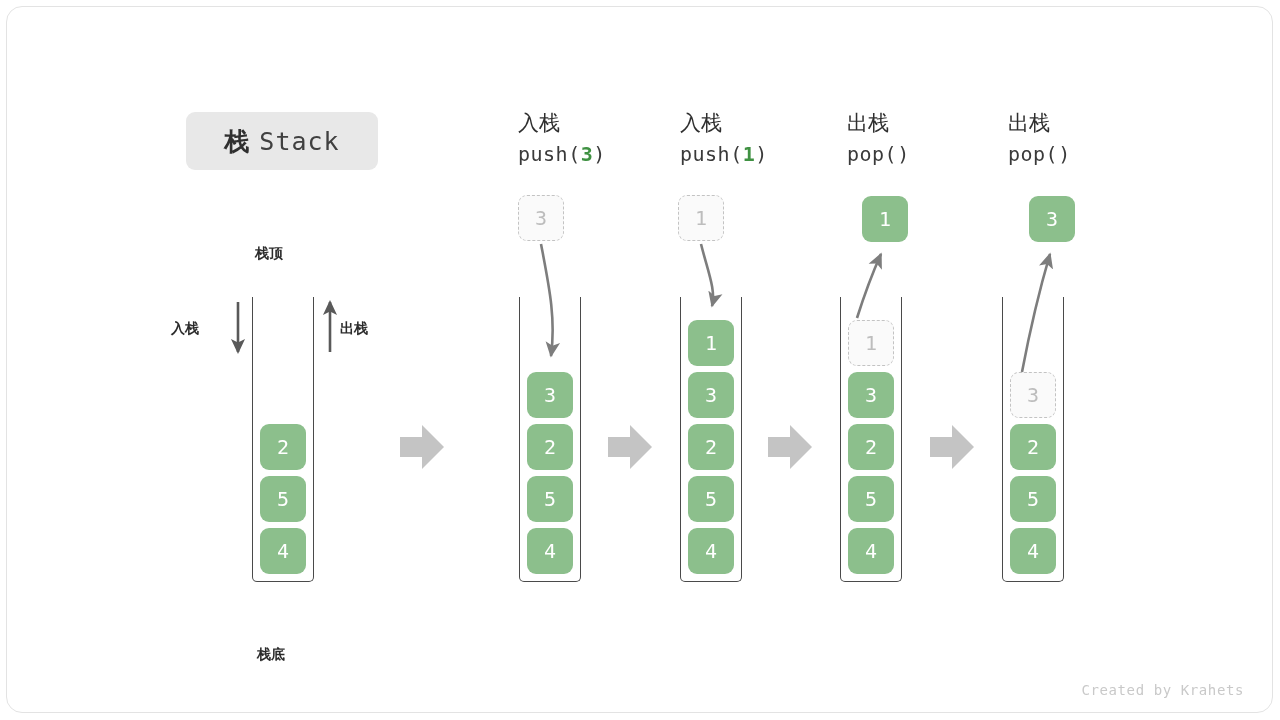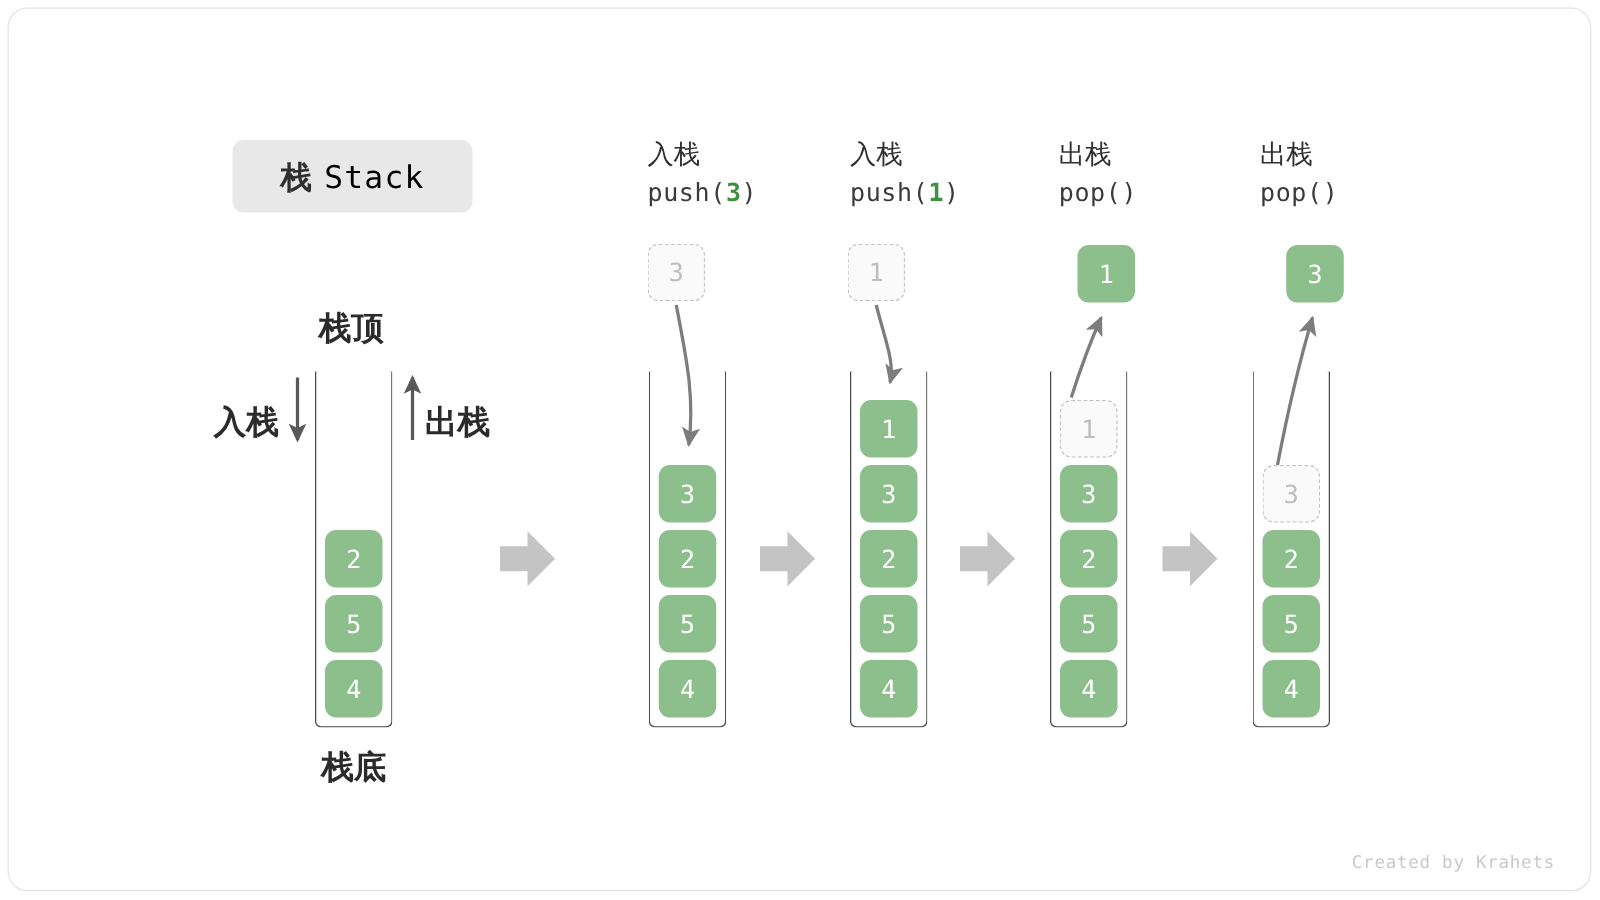--- a/index.html
+++ b/index.html
@@ -49,29 +49,29 @@
     gap: 10px;
   }
   .title-cn {
     font-size: 25px;
     font-weight: bold;
     color: #2f2f2f;
     font-family: "DejaVu Sans", "Liberation Sans", sans-serif;
   }
   .title-en {
     font-size: 25px;
-    color: #000000;
+    color: #404040;
     font-family: "DejaVu Sans Mono", "Liberation Mono", monospace;
     letter-spacing: 1px;
   }
 
   
   .cn-label {
     position: absolute;
-    font-size: 26px;
+    font-size: 14px;
     font-weight: bold;
     color: #2b2b2b;
     font-family: "DejaVu Sans", "Liberation Sans", sans-serif;
     white-space: nowrap;
   }
 
   
   .stack-box {
     position: absolute;
     border-left: 1.6px solid #4a4a4a;
@@ -156,21 +156,21 @@
 
 <div id="canvas">
   <div class="card-frame"></div>
 
   <div class="title-chip">
     <span class="title-cn">栈</span>
     <span class="title-en">Stack</span>
   </div>
 
   <div class="cn-label" style="left:255px; top:245px;">栈顶</div>
-  <div class="cn-label" style="left:257px; top:596px;font-family:Liberation Mono, monospace;">栈底</div>
+  <div class="cn-label" style="left:257px; top:646px;font-family:Liberation Mono, monospace;">栈底</div>
   <div class="cn-label" style="left:171px; top:320px;">入栈</div>
   <div class="cn-label" style="left:340px; top:320px;">出栈</div>
 
   <div class="stack-box" style="left:252px; top:297px; width:62px; height:285px;"></div>
 
   <div class="cell solid" style="left:260px; top:424px;">2</div>
   <div class="cell solid" style="left:260px; top:476px;">5</div>
   <div class="cell solid" style="left:260px; top:528px;">4</div>
 
   <div class="op-head" style="left:518px; top:108px;">

